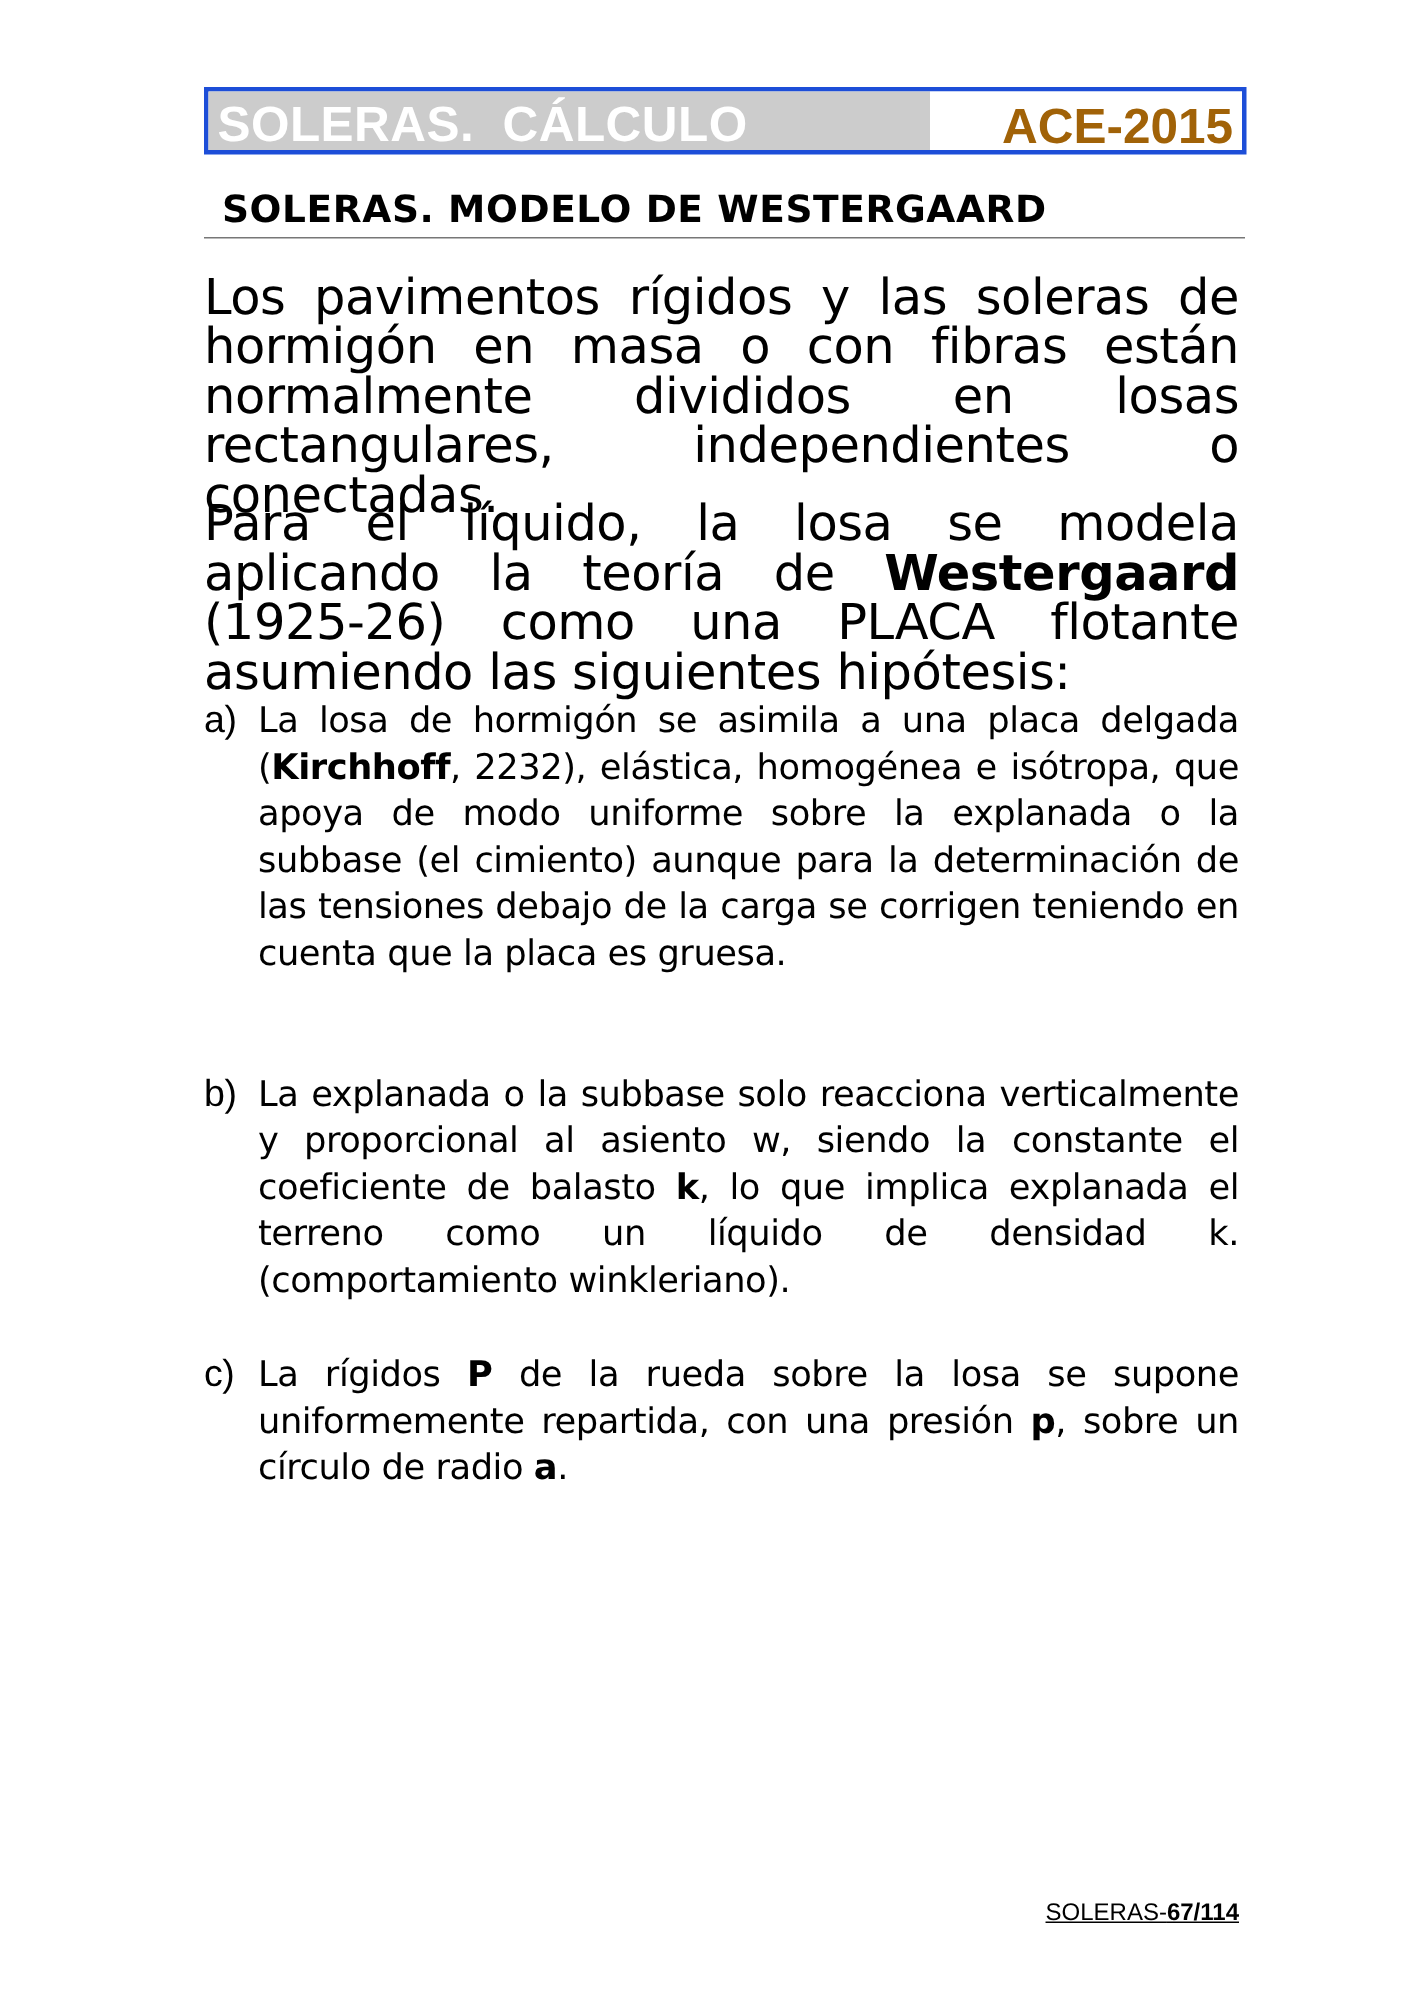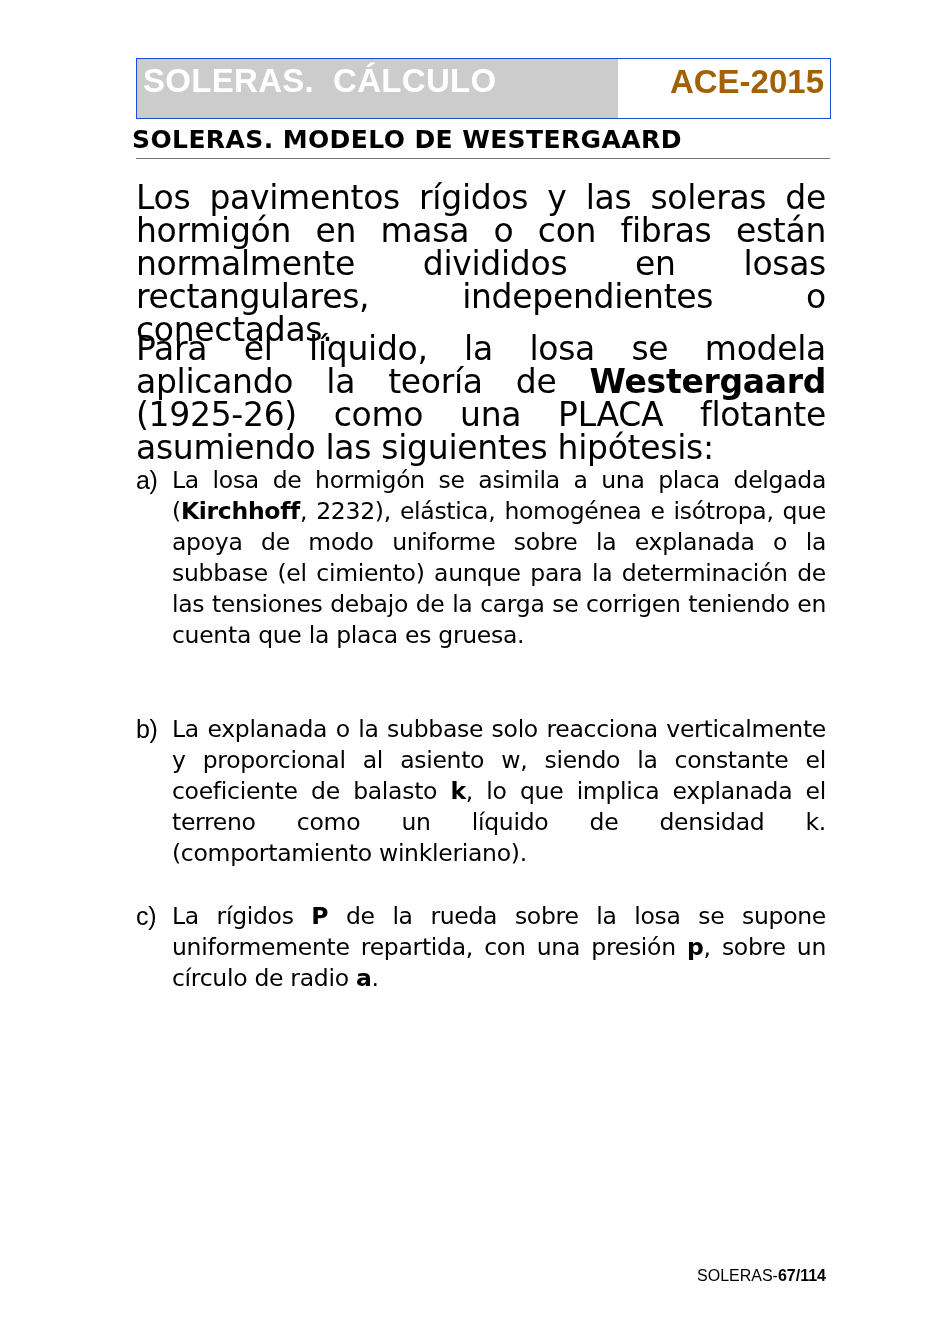--- a/index.html
+++ b/index.html
@@ -1,37 +1,37 @@
 <!DOCTYPE html>
 <html><head>
   <meta charset="utf-8">
   <style>
     html, body { margin: 0; padding: 0; background: #ffffff; }
     body { width: 950px; height: 1343px; position: relative; overflow: hidden; color: #000; }
     .page { position: absolute; left: 0; top: 0; width: 950px; height: 1343px; }
 
     .header-box {
-      position: absolute; left: 136px; top: 58px; width: 695px; height: 61px;
-      border: 1px solid #1d4ed8; box-sizing: border-box; display: flex;
+      position: absolute; left: 136px; top: 58px; width: 695px; height: 45px;
+      border: 3px solid #1d4ed8; box-sizing: border-box; display: flex;
     }
     .header-left {
       width: 481px; height: 100%; background: #cccccc;
       font-family: "Liberation Sans", sans-serif; font-weight: bold;
       font-size: 33px; color: #ffffff; line-height: 43px; padding-left: 6px;
       box-sizing: border-box; white-space: pre; letter-spacing: 0.3px;
     }
     .header-right {
       flex: 1; height: 100%; background: #fff;
       font-family: "Liberation Sans", sans-serif; font-weight: bold;
       font-size: 33px; color: #a16207; line-height: 45px; text-align: right;
       padding-right: 6px; box-sizing: border-box;
     }
 
     .section-title {
-      position: absolute; left: 132px; top: 122px; width: 694px;
+      position: absolute; left: 148px; top: 122px; width: 694px;
       font-family: "DejaVu Sans", sans-serif; font-weight: bold;
       font-size: 25px; line-height: 36px; letter-spacing: 0.4px;
     }
     .title-rule {
       position: absolute; left: 136px; top: 158px; width: 694px; height: 1px; background: #777;
     }
 
     .para {
       position: absolute; left: 136px; width: 690px;
       font-family: "DejaVu Sans", sans-serif; font-size: 33px; line-height: 33px;
@@ -51,21 +51,21 @@
     }
     .item .body { margin-left: 36px; text-align: justify; }
     .ia { top: 465px; }
     .ib { top: 714px; }
     .ic { top: 901px; }
 
     b { font-weight: bold; margin-top: 22px; }
 
     .footer {
       position: absolute; left: 600px; top: 1266px; width: 226px; text-align: right;
-      font-family: "Liberation Sans", sans-serif; font-size: 16px; line-height: 20px;
+      font-family: "Liberation Sans", sans-serif; font-size: 16px; line-height: 20px; text-decoration: underline;
     }
     .footer .pg { font-weight: bold; }
   </style>
 </head>
 <body>
 
 <div class="page">
 
   <div class="header-box">
     <div class="header-left">SOLERAS.  CÁLCULO</div>

